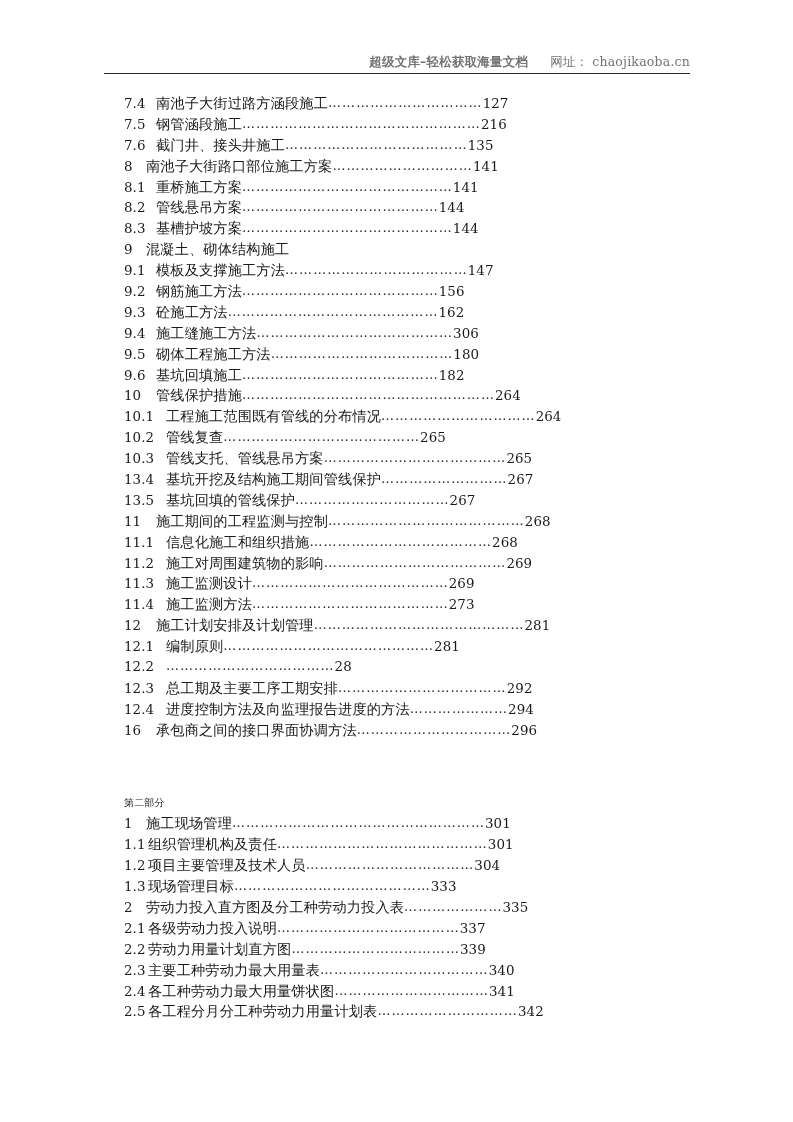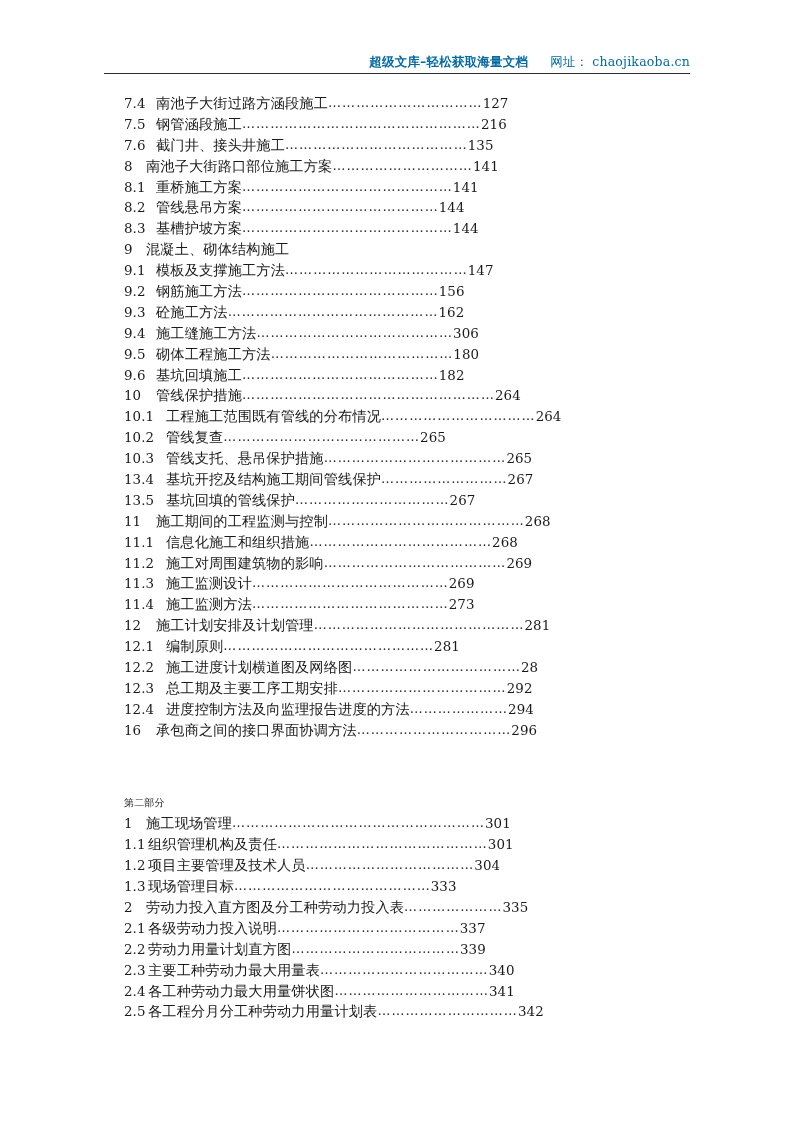--- a/index.html
+++ b/index.html
@@ -23,21 +23,21 @@
     left: 104px;
     top: 54px;
     width: 586px;
   }
   .header-line {
     text-align: right;
     font-size: 12.5px;
     line-height: 16px;
     letter-spacing: 0.2px;
     white-space: nowrap;
-    color: #0369a1;
+    color: #737373;
   }
   .header-line .site-name { font-weight: 600; }
   .header-line .url-label { margin-left: 22px; }
   .header-line .url-value { margin-left: 4px; font-family: "DejaVu Serif", "Liberation Serif", serif; }
   .header-rule {
     margin-top: 3px;
     border-bottom: 1.1px solid #2b2b2b;
     width: 586px;
   }
 
@@ -216,21 +216,21 @@
           <span class="pageno">264</span>
         </div>
         <div class="toc-row lvl-2w">
           <span class="num">10.2</span>
           <span class="title">管线复查</span>
           <span class="leader">……………………………………</span>
           <span class="pageno">265</span>
         </div>
         <div class="toc-row lvl-2w">
           <span class="num">10.3</span>
-          <span class="title">管线支托、悬吊保护措施</span>
+          <span class="title">管线支托、管线悬吊方案</span>
           <span class="leader">…………………………………</span>
           <span class="pageno">265</span>
         </div>
         <div class="toc-row lvl-2w">
           <span class="num">13.4</span>
           <span class="title">基坑开挖及结构施工期间管线保护</span>
           <span class="leader">………………………</span>
           <span class="pageno">267</span>
         </div>
         <div class="toc-row lvl-2w">
@@ -276,21 +276,20 @@
           <span class="pageno">281</span>
         </div>
         <div class="toc-row lvl-2w">
           <span class="num">12.1</span>
           <span class="title">编制原则</span>
           <span class="leader">………………………………………</span>
           <span class="pageno">281</span>
         </div>
         <div class="toc-row lvl-2w">
           <span class="num">12.2</span>
-          <span class="title">施工进度计划横道图及网络图</span>
           <span class="leader">………………………………</span>
           <span class="pageno">28</span>
         </div>
         <div class="toc-row lvl-2w">
           <span class="num">12.3</span>
           <span class="title">总工期及主要工序工期安排</span>
           <span class="leader">………………………………</span>
           <span class="pageno">292</span>
         </div>
         <div class="toc-row lvl-2w">

